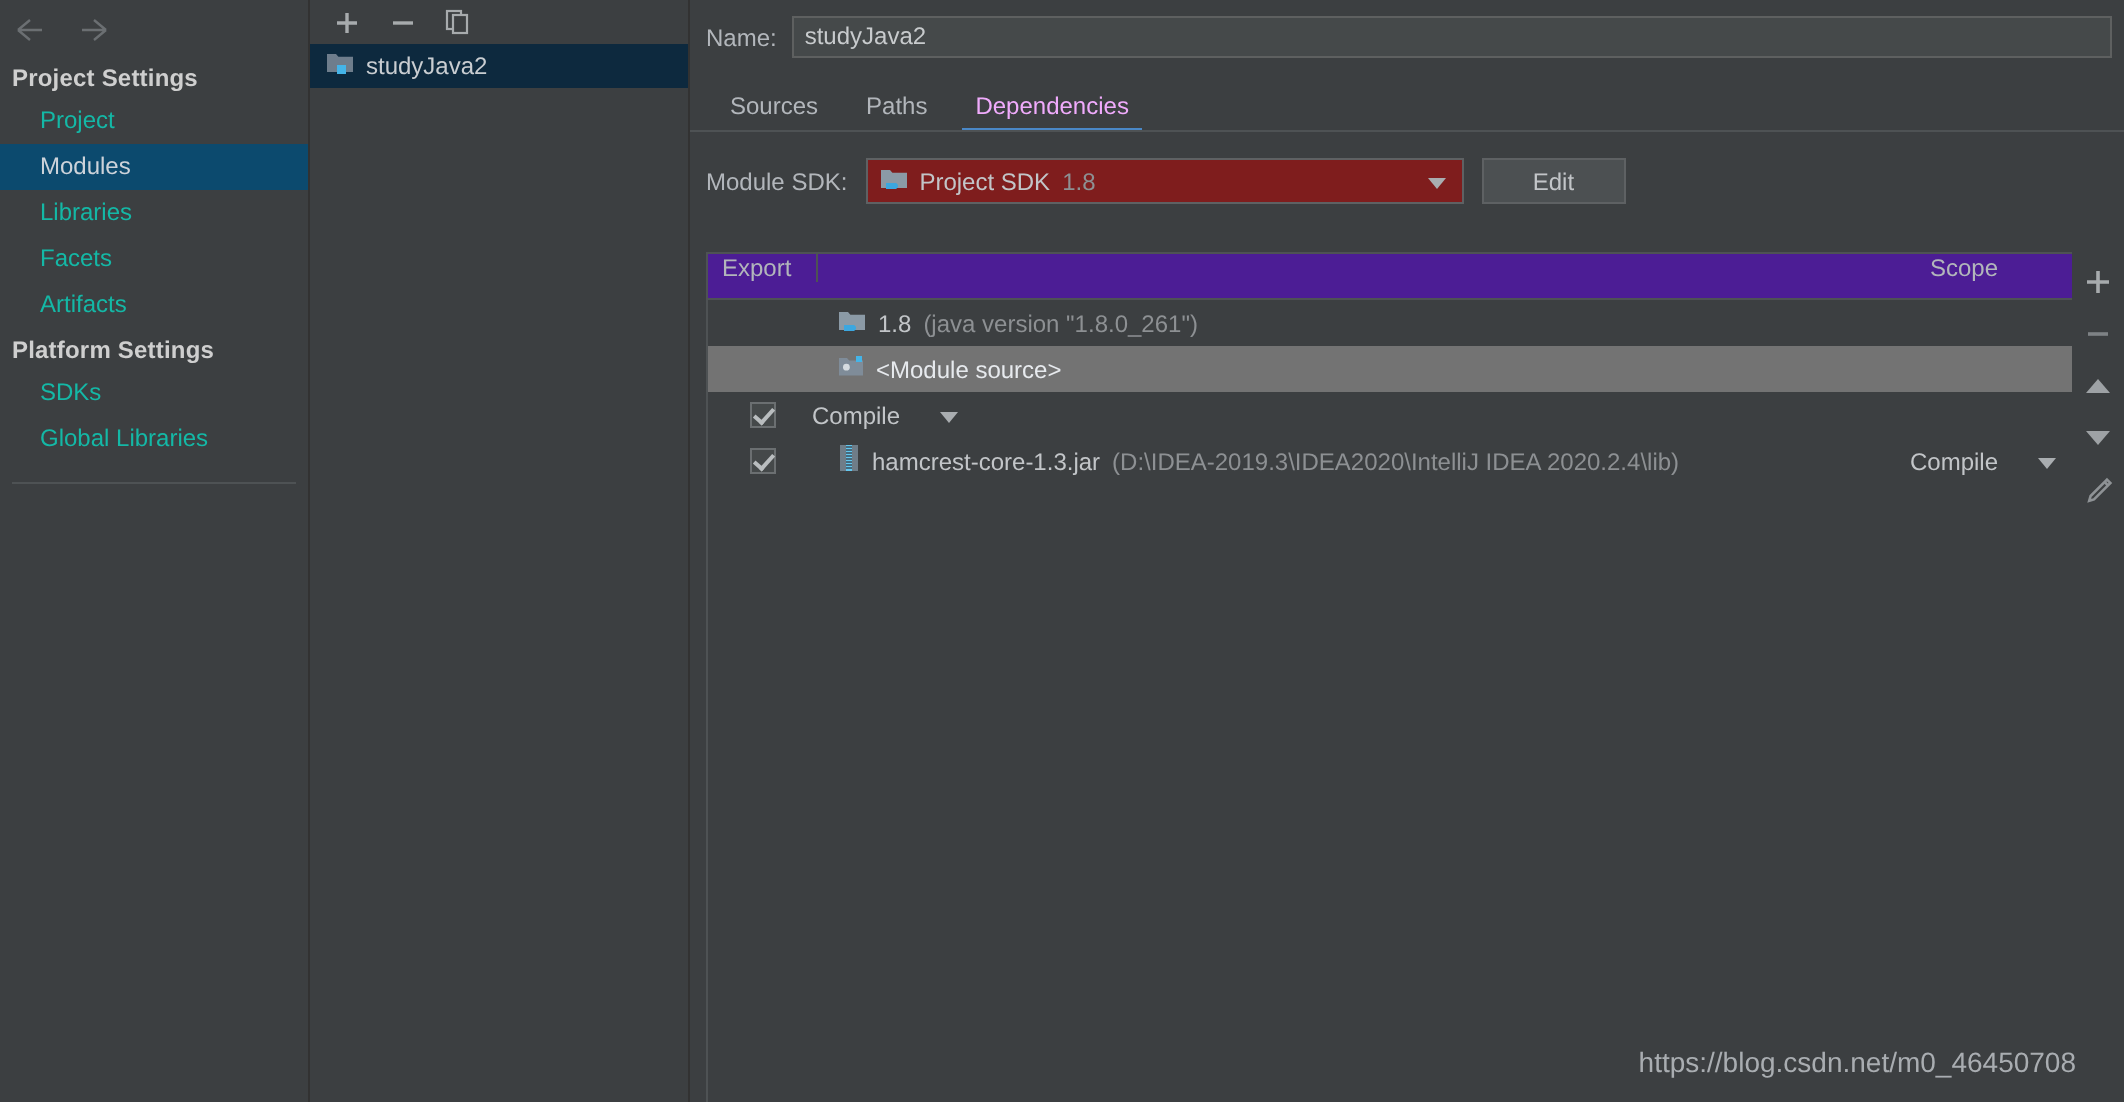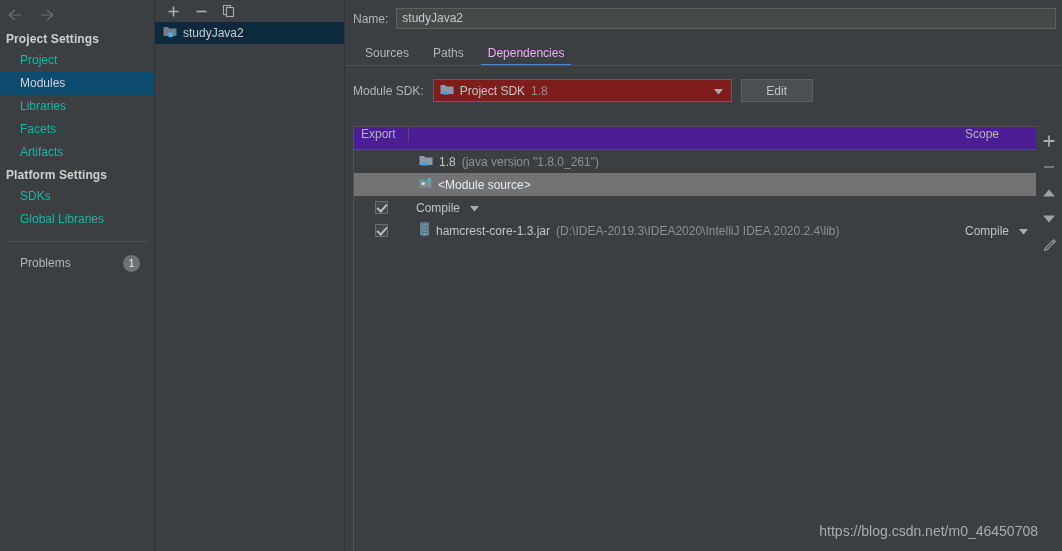--- a/index.html
+++ b/index.html
@@ -324,21 +324,21 @@
     padding-left: 10px;
     overflow: hidden;
     box-sizing: border-box;
   }
   .cell-scope {
     width: 78px;
     flex: 0 0 78px;
     display: flex;
     align-items: center;
     justify-content: flex-end;
-    gap: 10px;
+    gap: 20px;
     padding-right: 8px;
     box-sizing: border-box;
   }
   .dep-path { color: #8d9093; }
   .checkbox {
     width: 13px;
     height: 13px;
     background: #45494a;
     border: 1px solid #6b6f71;
     box-sizing: border-box;
@@ -416,24 +416,20 @@
     </div>
 
     <div>
       <div class="side-group-title">Platform Settings</div>
       <div class="side-item">SDKs</div>
       <div class="side-item">Global Libraries</div>
     </div>
 
     <div class="side-sep"></div>
 
-    <div class="problems-row">
-      <span>Problems</span>
-      <span class="badge">1</span>
-    </div>
   </div>
 
   <div class="modpanel">
     <div class="modtoolbar">
       <span class="tb-icon">
         <svg width="13" height="13" viewBox="0 0 13 13">
           <path d="M6.5 1.5 V11.5 M1.5 6.5 H11.5" stroke="#a7abad" stroke-width="1.7"></path>
         </svg>
       </span>
       <span class="tb-icon">

